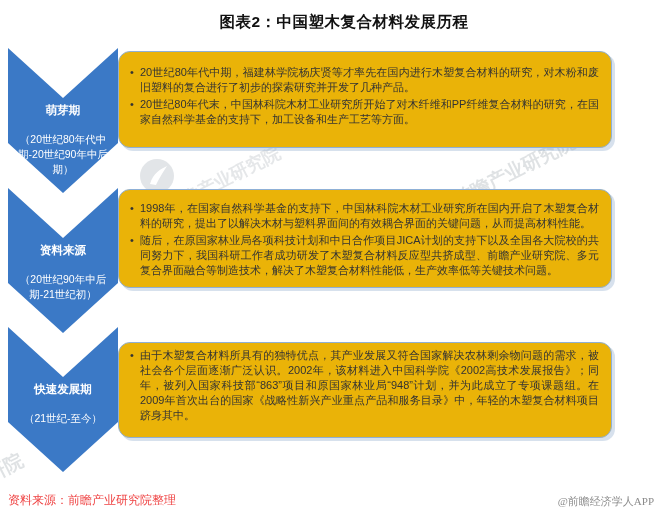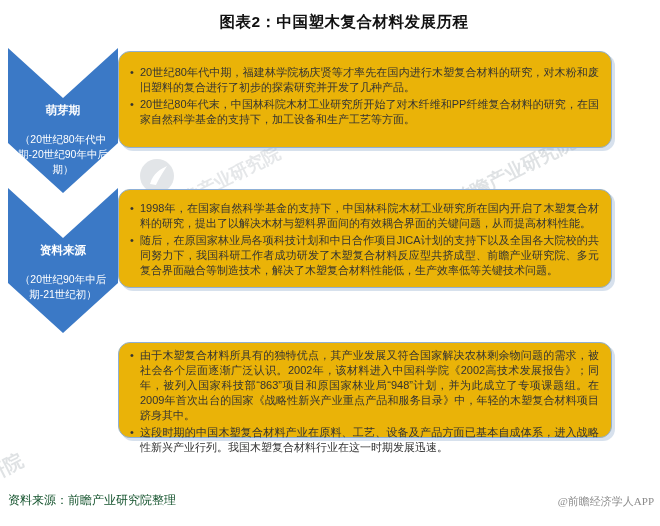--- a/index.html
+++ b/index.html
@@ -35,21 +35,21 @@
   .bullet-list li{
     position:relative;padding-left:11px;margin-bottom:2px;
     font-size:11px;line-height:15px;color:var(--body-text,#333333);
     text-align:justify;
   }
   .bullet-list li::before{
     content:"\2022";position:absolute;left:1px;top:0;color:#333;
   }
   
   .footer-source{
-    position:absolute;left:8px;top:492px;font-size:12px;color:#14532d;
+    position:absolute;left:8px;top:492px;font-size:12px;color:#ef4444;
   }
   .footer-brand{
     position:absolute;right:6px;top:494px;font-size:11px;color:#8c8c8c;font-family:Liberation Serif, serif;
   }
   
   .wm{position:absolute;pointer-events:none;z-index:1;}
   .wm-text{
     font-size:19px;font-weight:bold;color:rgba(185,190,196,0.45);
     transform:rotate(-27deg);white-space:nowrap;
   }
@@ -103,24 +103,32 @@
     </div>
   </div>
 
   <div class="stage-box box-2">
     <ul class="bullet-list">
       <li>1998年，在国家自然科学基金的支持下，中国林科院木材工业研究所在国内开启了木塑复合材料的研究，提出了以解决木材与塑料界面间的有效耦合界面的关键问题，从而提高材料性能。</li>
       <li>随后，在原国家林业局各项科技计划和中日合作项目JICA计划的支持下以及全国各大院校的共同努力下，我国科研工作者成功研发了木塑复合材料反应型共挤成型、前瞻产业研究院、多元复合界面融合等制造技术，解决了木塑复合材料性能低，生产效率低等关键技术问题。</li>
     </ul>
   </div>
 
+  <div class="chevron chev-3">
+    <svg viewBox="0 0 110 145">
+      <polygon points="0,0 55,50 110,0 110,95 55,145 0,95"></polygon>
+    </svg>
+    <div class="stage-label">
+      <div class="stage-name">快速发展期</div>
+      <div class="stage-period">（21世纪-至今）</div>
+    </div>
+  </div>
 
   <div class="stage-box box-3">
     <ul class="bullet-list">
       <li>由于木塑复合材料所具有的独特优点，其产业发展又符合国家解决农林剩余物问题的需求，被社会各个层面逐渐广泛认识。2002年，该材料进入中国科学院《2002高技术发展报告》；同年，被列入国家科技部“863”项目和原国家林业局“948”计划，并为此成立了专项课题组。在2009年首次出台的国家《战略性新兴产业重点产品和服务目录》中，年轻的木塑复合材料项目跻身其中。</li>
-      <li>这段时期的中国木塑复合材料产业在原料、工艺、设备及产品方面已基本自成体系，进入战略性新兴产业行列。我国木塑复合材料行业在这一时期发展迅速。</li>
     </ul>
   </div>
 
   <div class="footer-source">资料来源：前瞻产业研究院整理</div>
   <div class="footer-brand">@前瞻经济学人APP</div>
 
 </div>
 
 </body></html>

